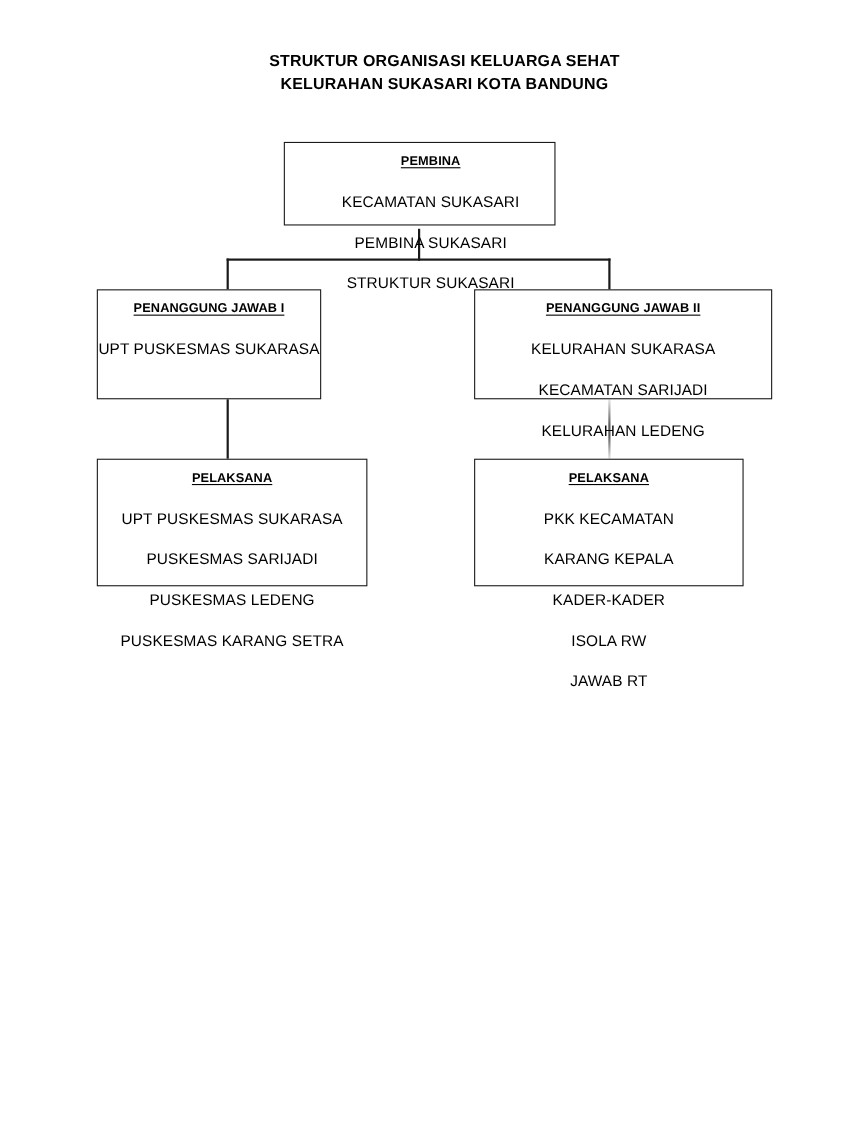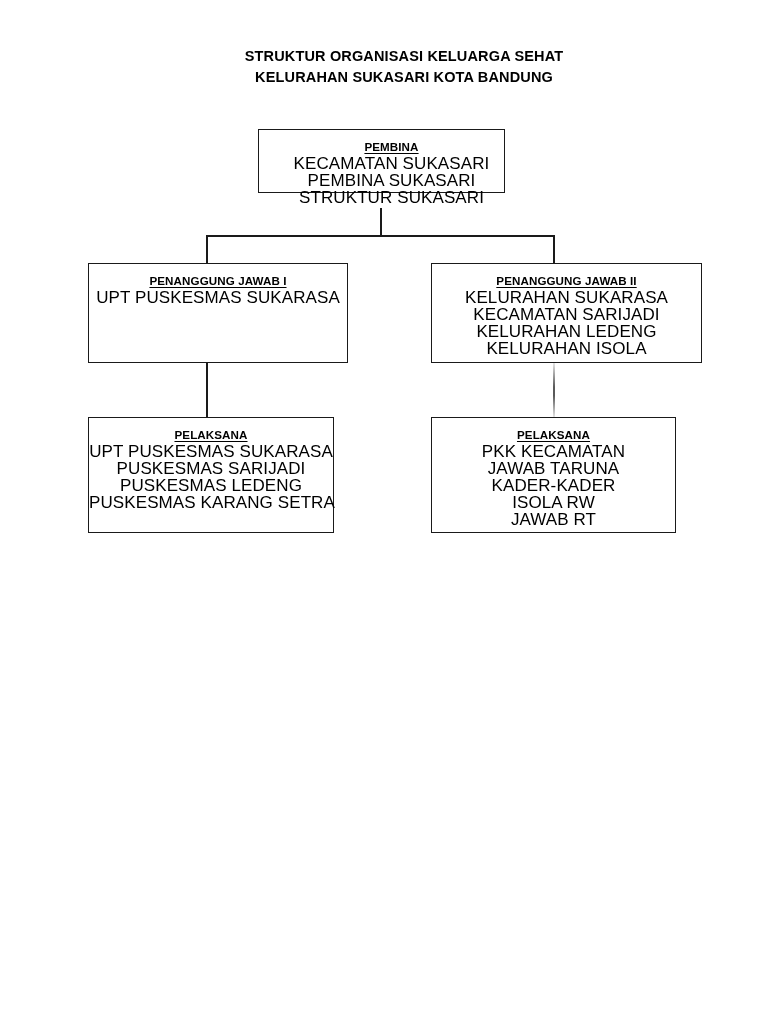--- a/index.html
+++ b/index.html
@@ -53,29 +53,30 @@
   .node-heading {
     font-size: 11.6px;
     font-weight: bold;
     text-decoration: underline;
     text-underline-offset: 2px;
     line-height: 17px;
     letter-spacing: 0.1px;
     white-space: nowrap;
   }
   .node-line {
-    font-size: 17px;
+    font-size: 14px;
     font-weight: normal;
     line-height: 17px;
     letter-spacing: 0.1px;
     white-space: nowrap;
+    margin-top: 20px;
   }
 
-  #box-pembina       { left: 258px; top: 129px;  width: 247px; height: 64px; padding-left: 20px;  }
-  #box-pj1           { left: 88px;  top: 263px;  width: 260px; height: 100px; }
+  #box-pembina       { left: 258px; top: 129px;  width: 247px; height: 76px; padding-left: 20px;  }
+  #box-pj1           { left: 88px;  top: 263px;  width: 204px; height: 100px; }
   #box-pj2           { left: 431px; top: 263px;  width: 271px; height: 100px; }
   #box-pelaksana1    { left: 88px;  top: 417px;  width: 246px; height: 116px; }
   #box-pelaksana2    { left: 431px; top: 417px;  width: 245px; height: 116px; }
 
   
   .conn {
     position: absolute;
     background: #1a1a1a;
   }
   .conn-faint {
@@ -140,19 +141,19 @@
     <div class="node-heading">PELAKSANA</div>
     <div class="node-line">UPT PUSKESMAS SUKARASA</div>
     <div class="node-line">PUSKESMAS SARIJADI</div>
     <div class="node-line">PUSKESMAS LEDENG</div>
     <div class="node-line">PUSKESMAS KARANG SETRA</div>
   </div>
 
   <div class="node-box" id="box-pelaksana2">
     <div class="node-heading">PELAKSANA</div>
     <div class="node-line">PKK KECAMATAN</div>
-    <div class="node-line">JAWAB TARUNA</div>
+    <div class="node-line">KARANG KEPALA</div>
     <div class="node-line">KADER-KADER</div>
     <div class="node-line">ISOLA RW</div>
     <div class="node-line">JAWAB RT</div>
   </div>
 
 </div>
 
 </body></html>

